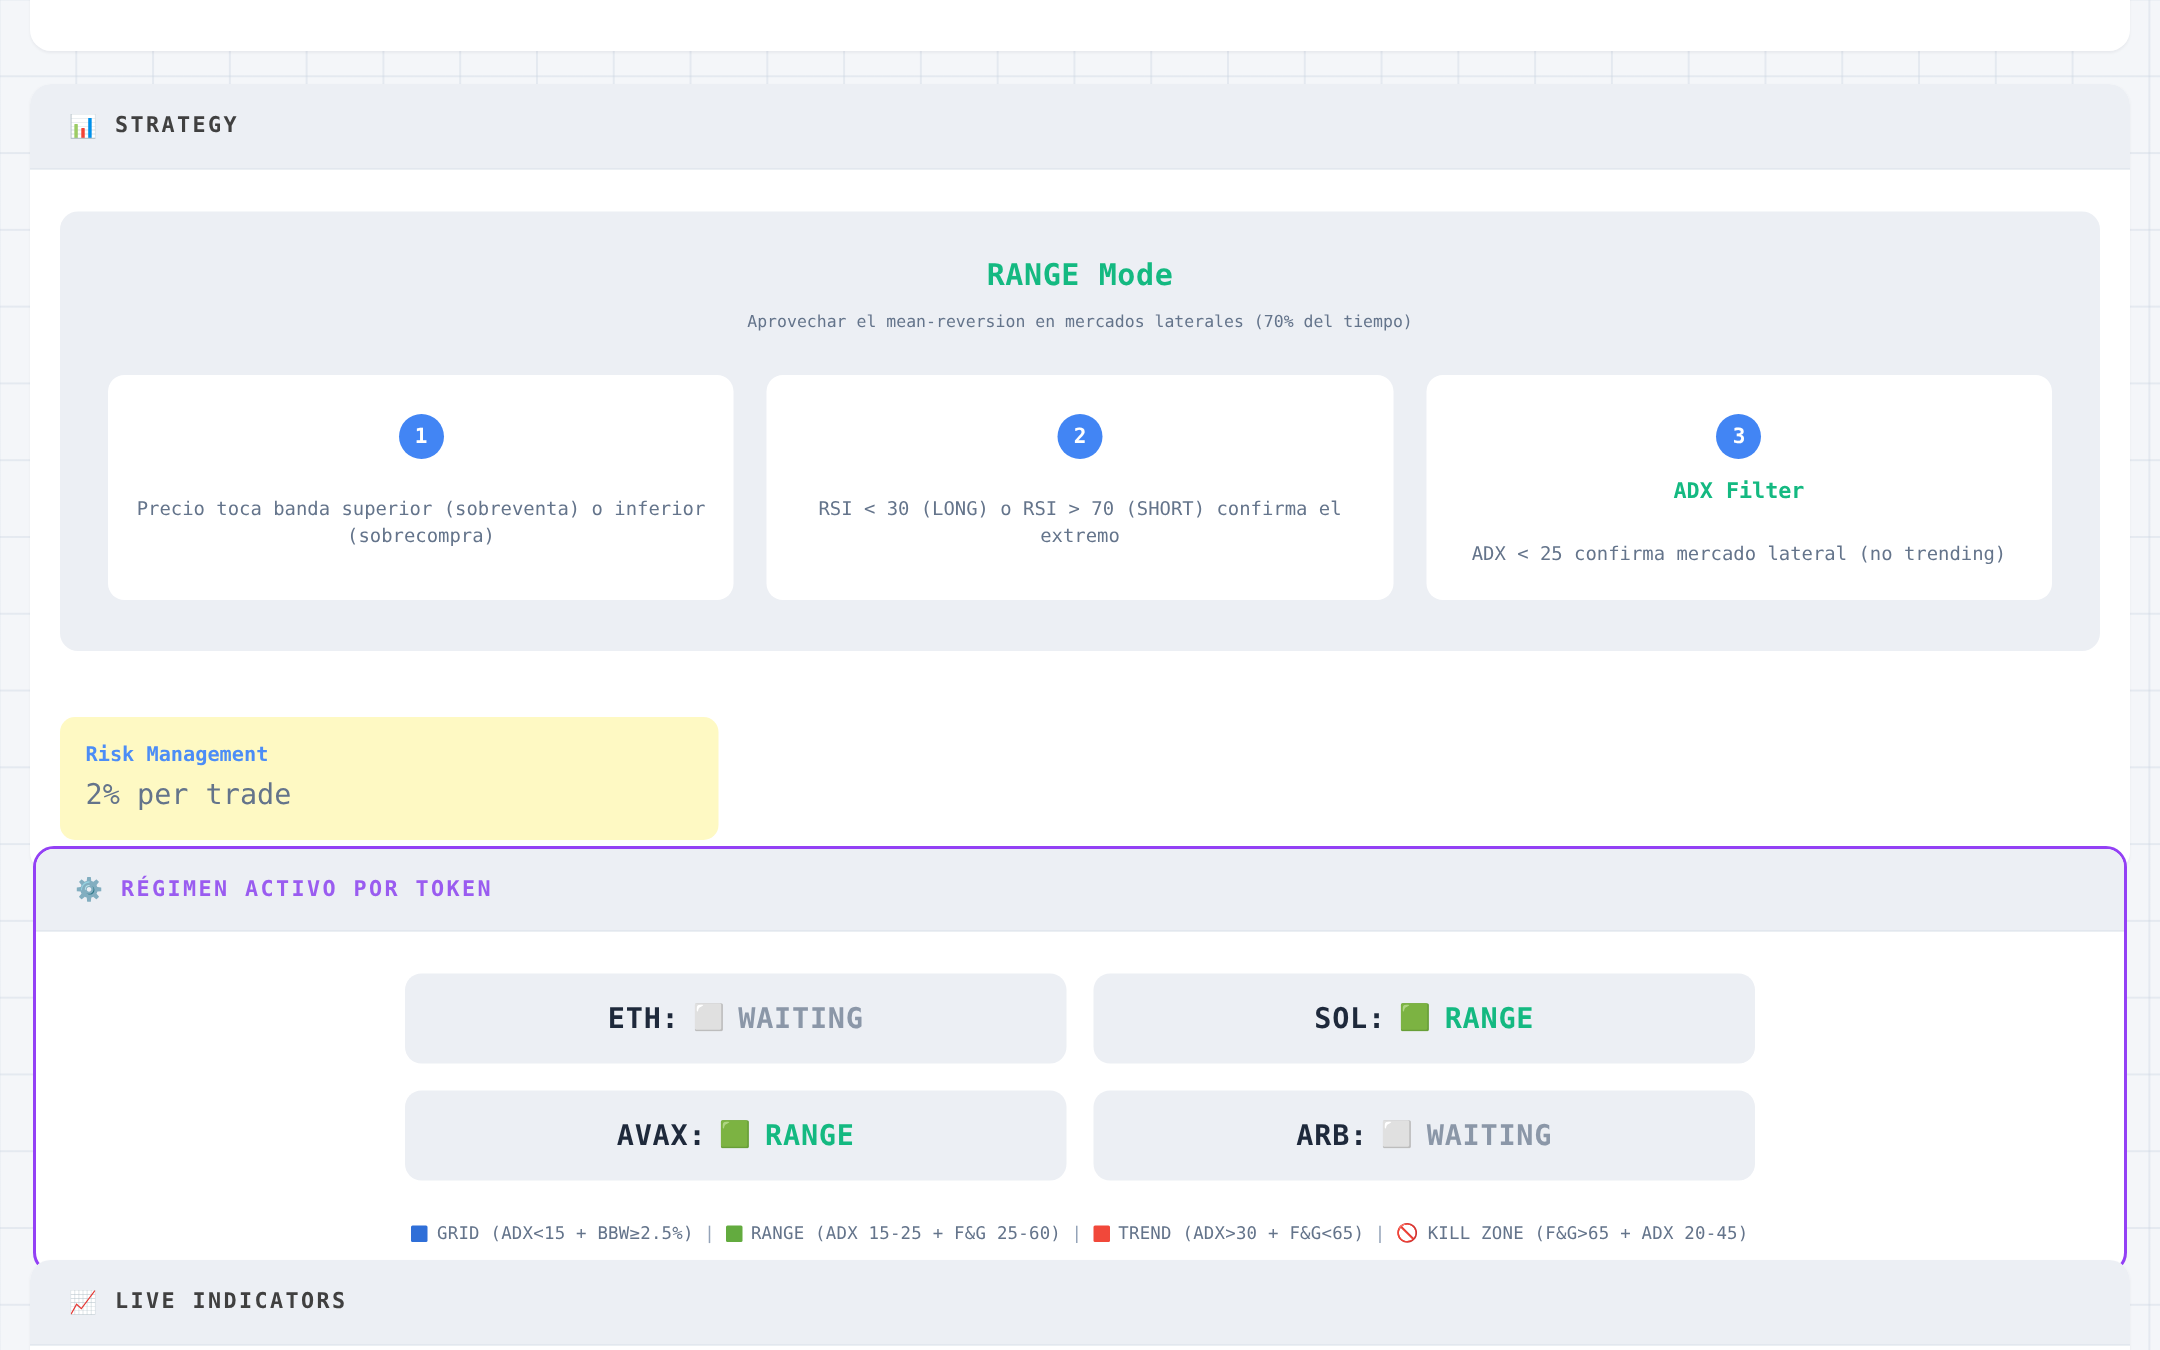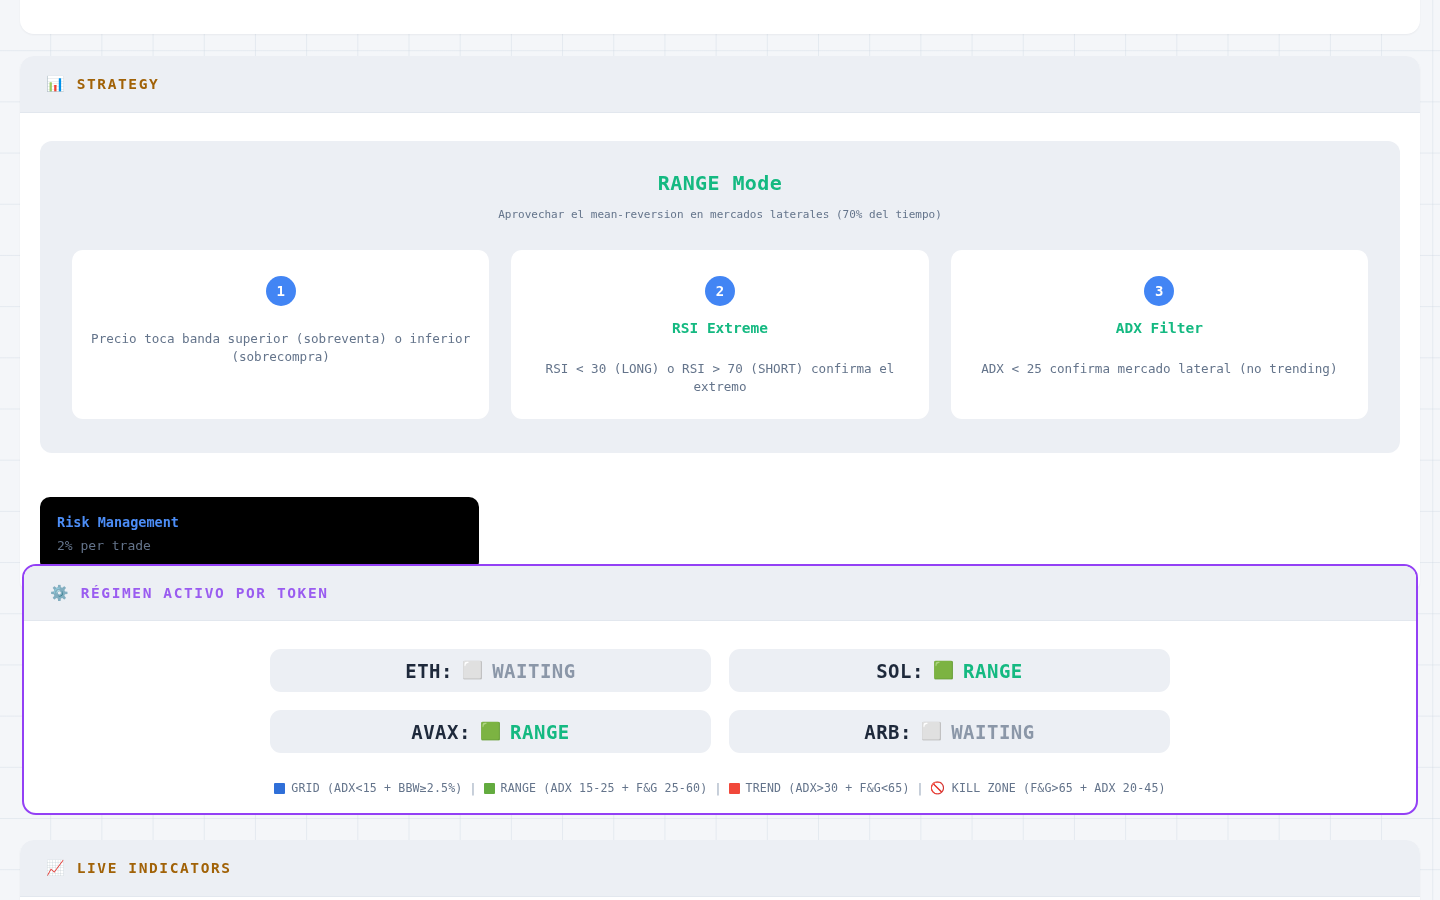--- a/index.html
+++ b/index.html
@@ -43,21 +43,21 @@
   .card-header .hdr-icon {
     font-size: 15px;
     line-height: 1;
     font-family: "DejaVu Sans", sans-serif;
   }
 
   .card-header .hdr-title {
     font-size: 14.5px;
     font-weight: bold;
     letter-spacing: 1.6px;
-    color: #a16207;
+    color: #404040;
     font-family: "DejaVu Sans Mono", monospace;
   }
 
   .card-header.purple .hdr-title { color: #9a5cf0; }
 
   
   #top-card {
     position: absolute;
     left: 20px;
     top: -46px;
@@ -149,36 +149,36 @@
   
   .params-grid {
     display: grid;
     grid-template-columns: repeat(3, 1fr);
     gap: 22px;
     margin-top: 22px;
     padding: 0 20px 22px 20px;
   }
 
   .param-box {
-    background: #000000;
+    background: #fef9c3;
     border-radius: 10px;
     padding: 17px 17px 19px 17px;
     min-height: 66px;
   }
 
   .param-label {
     font-size: 13.5px;
     font-weight: bold;
     color: #4c8df6;
     font-family: "DejaVu Sans Mono", monospace;
   }
 
   .param-value {
     margin-top: 8px;
-    font-size: 13px;
+    font-size: 19px;
     color: #64748b;
     font-family: "DejaVu Sans Mono", monospace;
   }
 
   
   #regime-card {
     position: absolute;
     left: 22px;
     top: 564px;
     width: 1396px;
@@ -200,21 +200,21 @@
     display: grid;
     grid-template-columns: 1fr 1fr;
     gap: 18px;
     max-width: 900px;
     margin: 0 auto;
   }
 
   .token-box {
     background: #eceff4;
     border-radius: 11px;
-    height: 43px;
+    height: 60px;
     display: flex;
     align-items: center;
     justify-content: center;
     gap: 9px;
   }
 
   .token-sym {
     font-size: 19px;
     font-weight: bold;
     color: #1e293b;
@@ -297,21 +297,20 @@
 
       <div class="rules-grid">
 
         <div class="rule-card">
           <div class="rule-badge">1</div>
           <div class="rule-desc">Precio toca banda superior (sobreventa) o inferior (sobrecompra)</div>
         </div>
 
         <div class="rule-card">
           <div class="rule-badge">2</div>
-          <div class="rule-title">RSI Extreme</div>
           <div class="rule-desc">RSI &lt; 30 (LONG) o RSI &gt; 70 (SHORT) confirma el extremo</div>
         </div>
 
         <div class="rule-card">
           <div class="rule-badge">3</div>
           <div class="rule-title">ADX Filter</div>
           <div class="rule-desc">ADX &lt; 25 confirma mercado lateral (no trending)</div>
         </div>
 
       </div>

